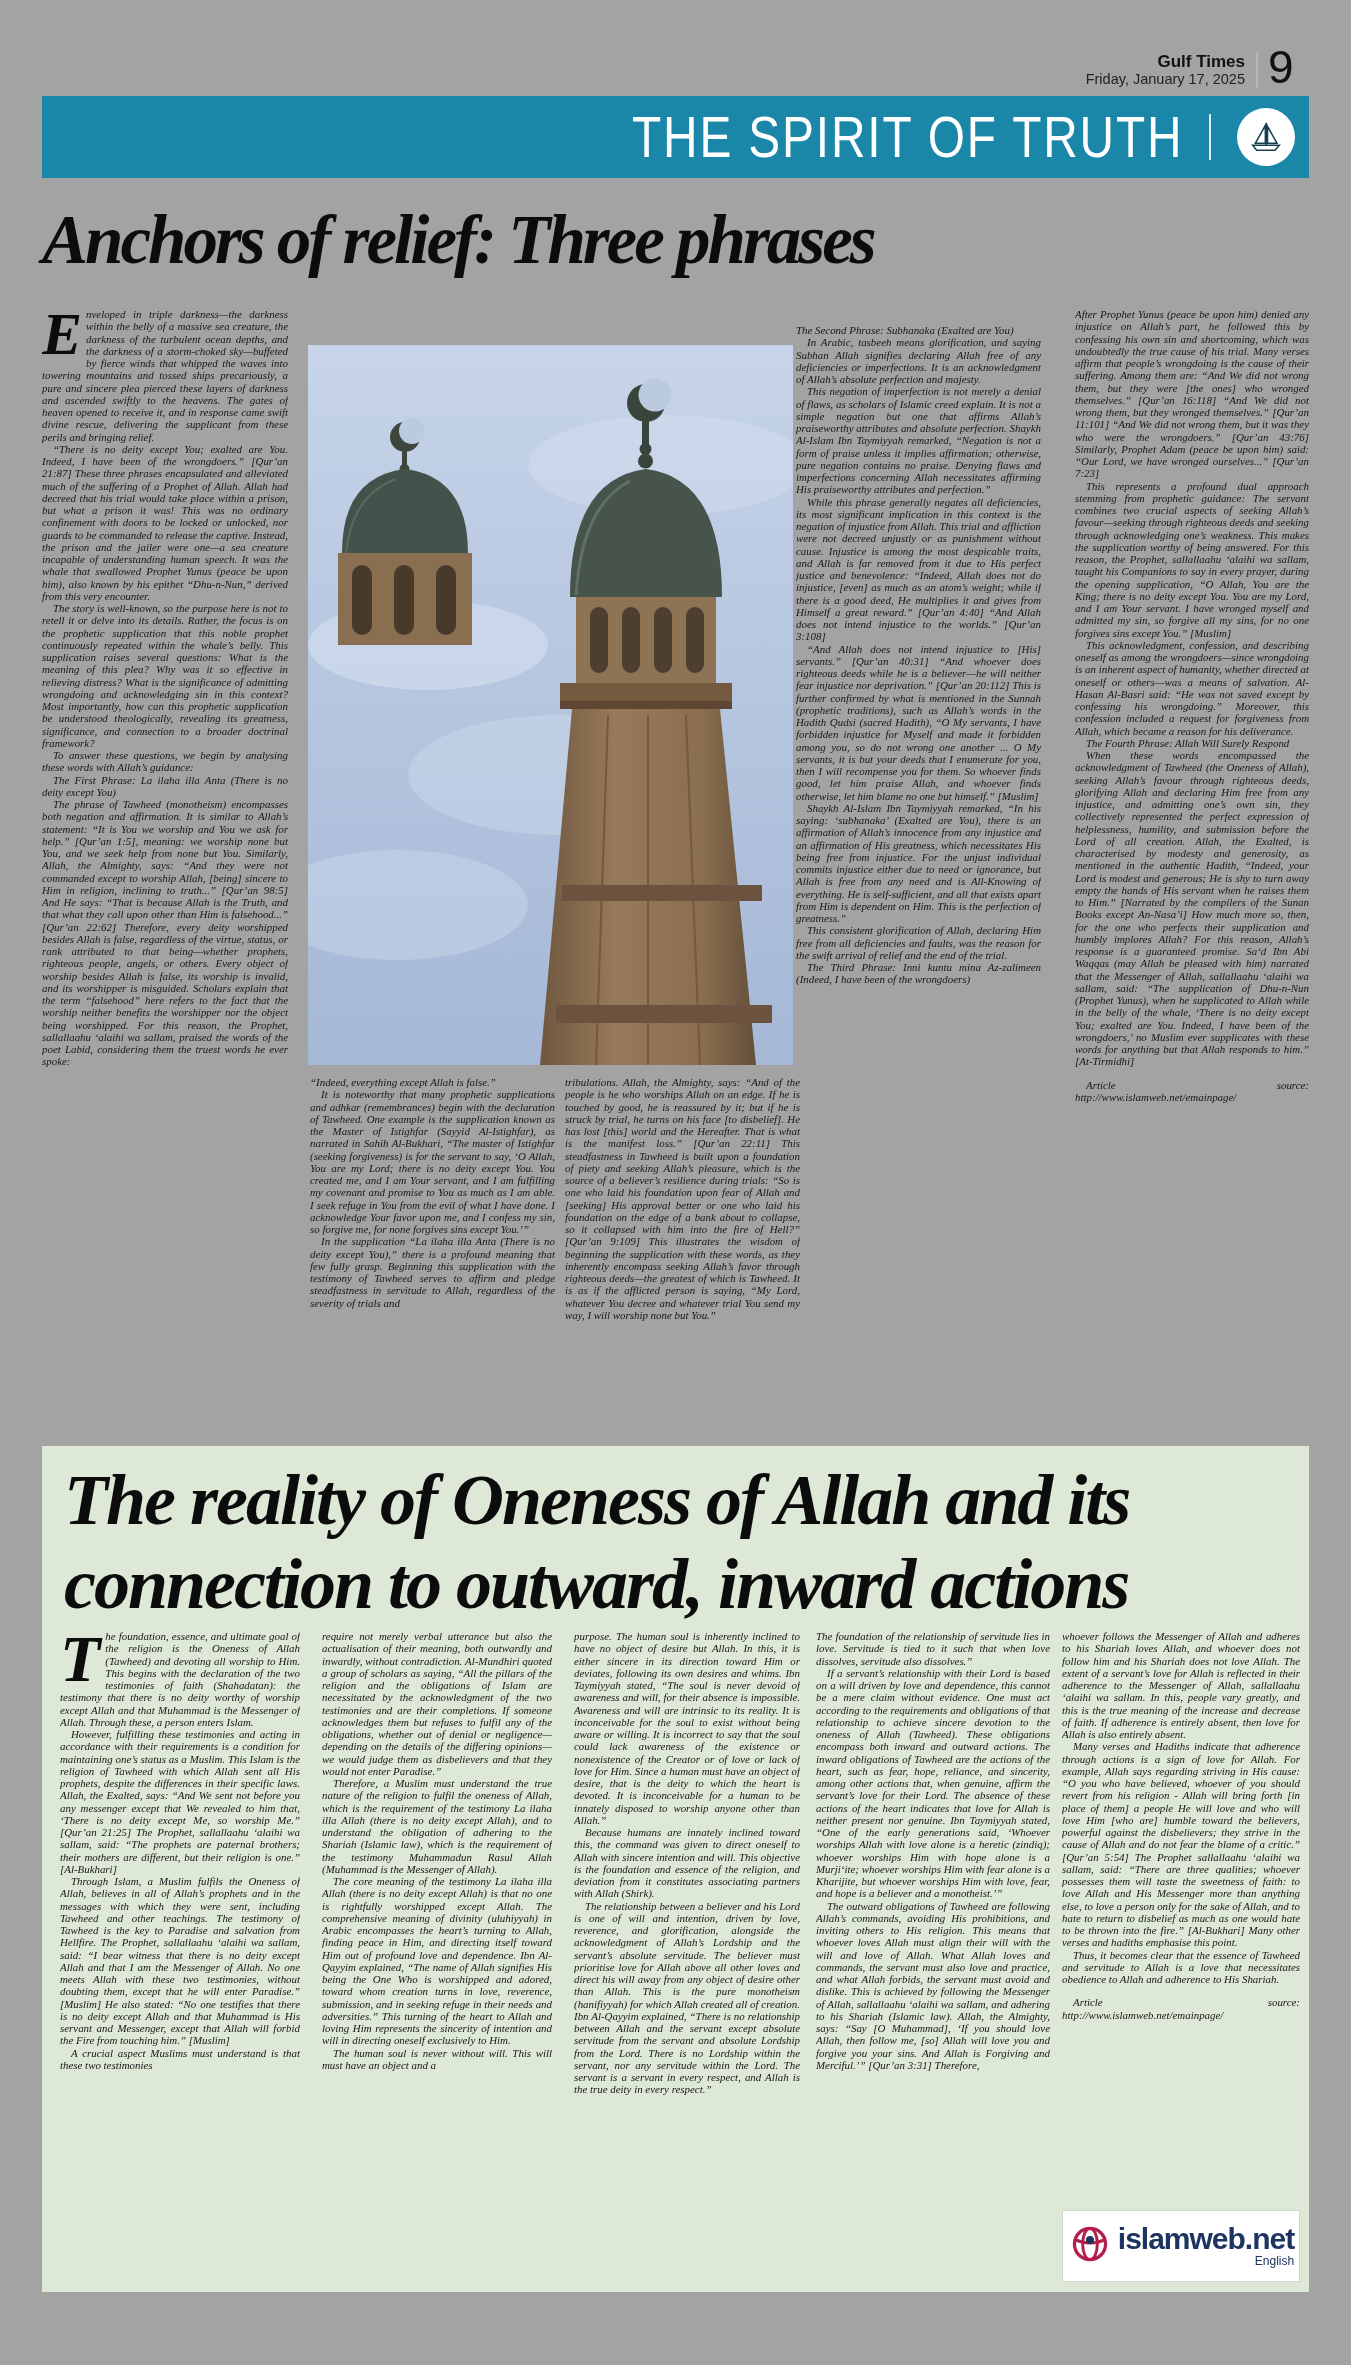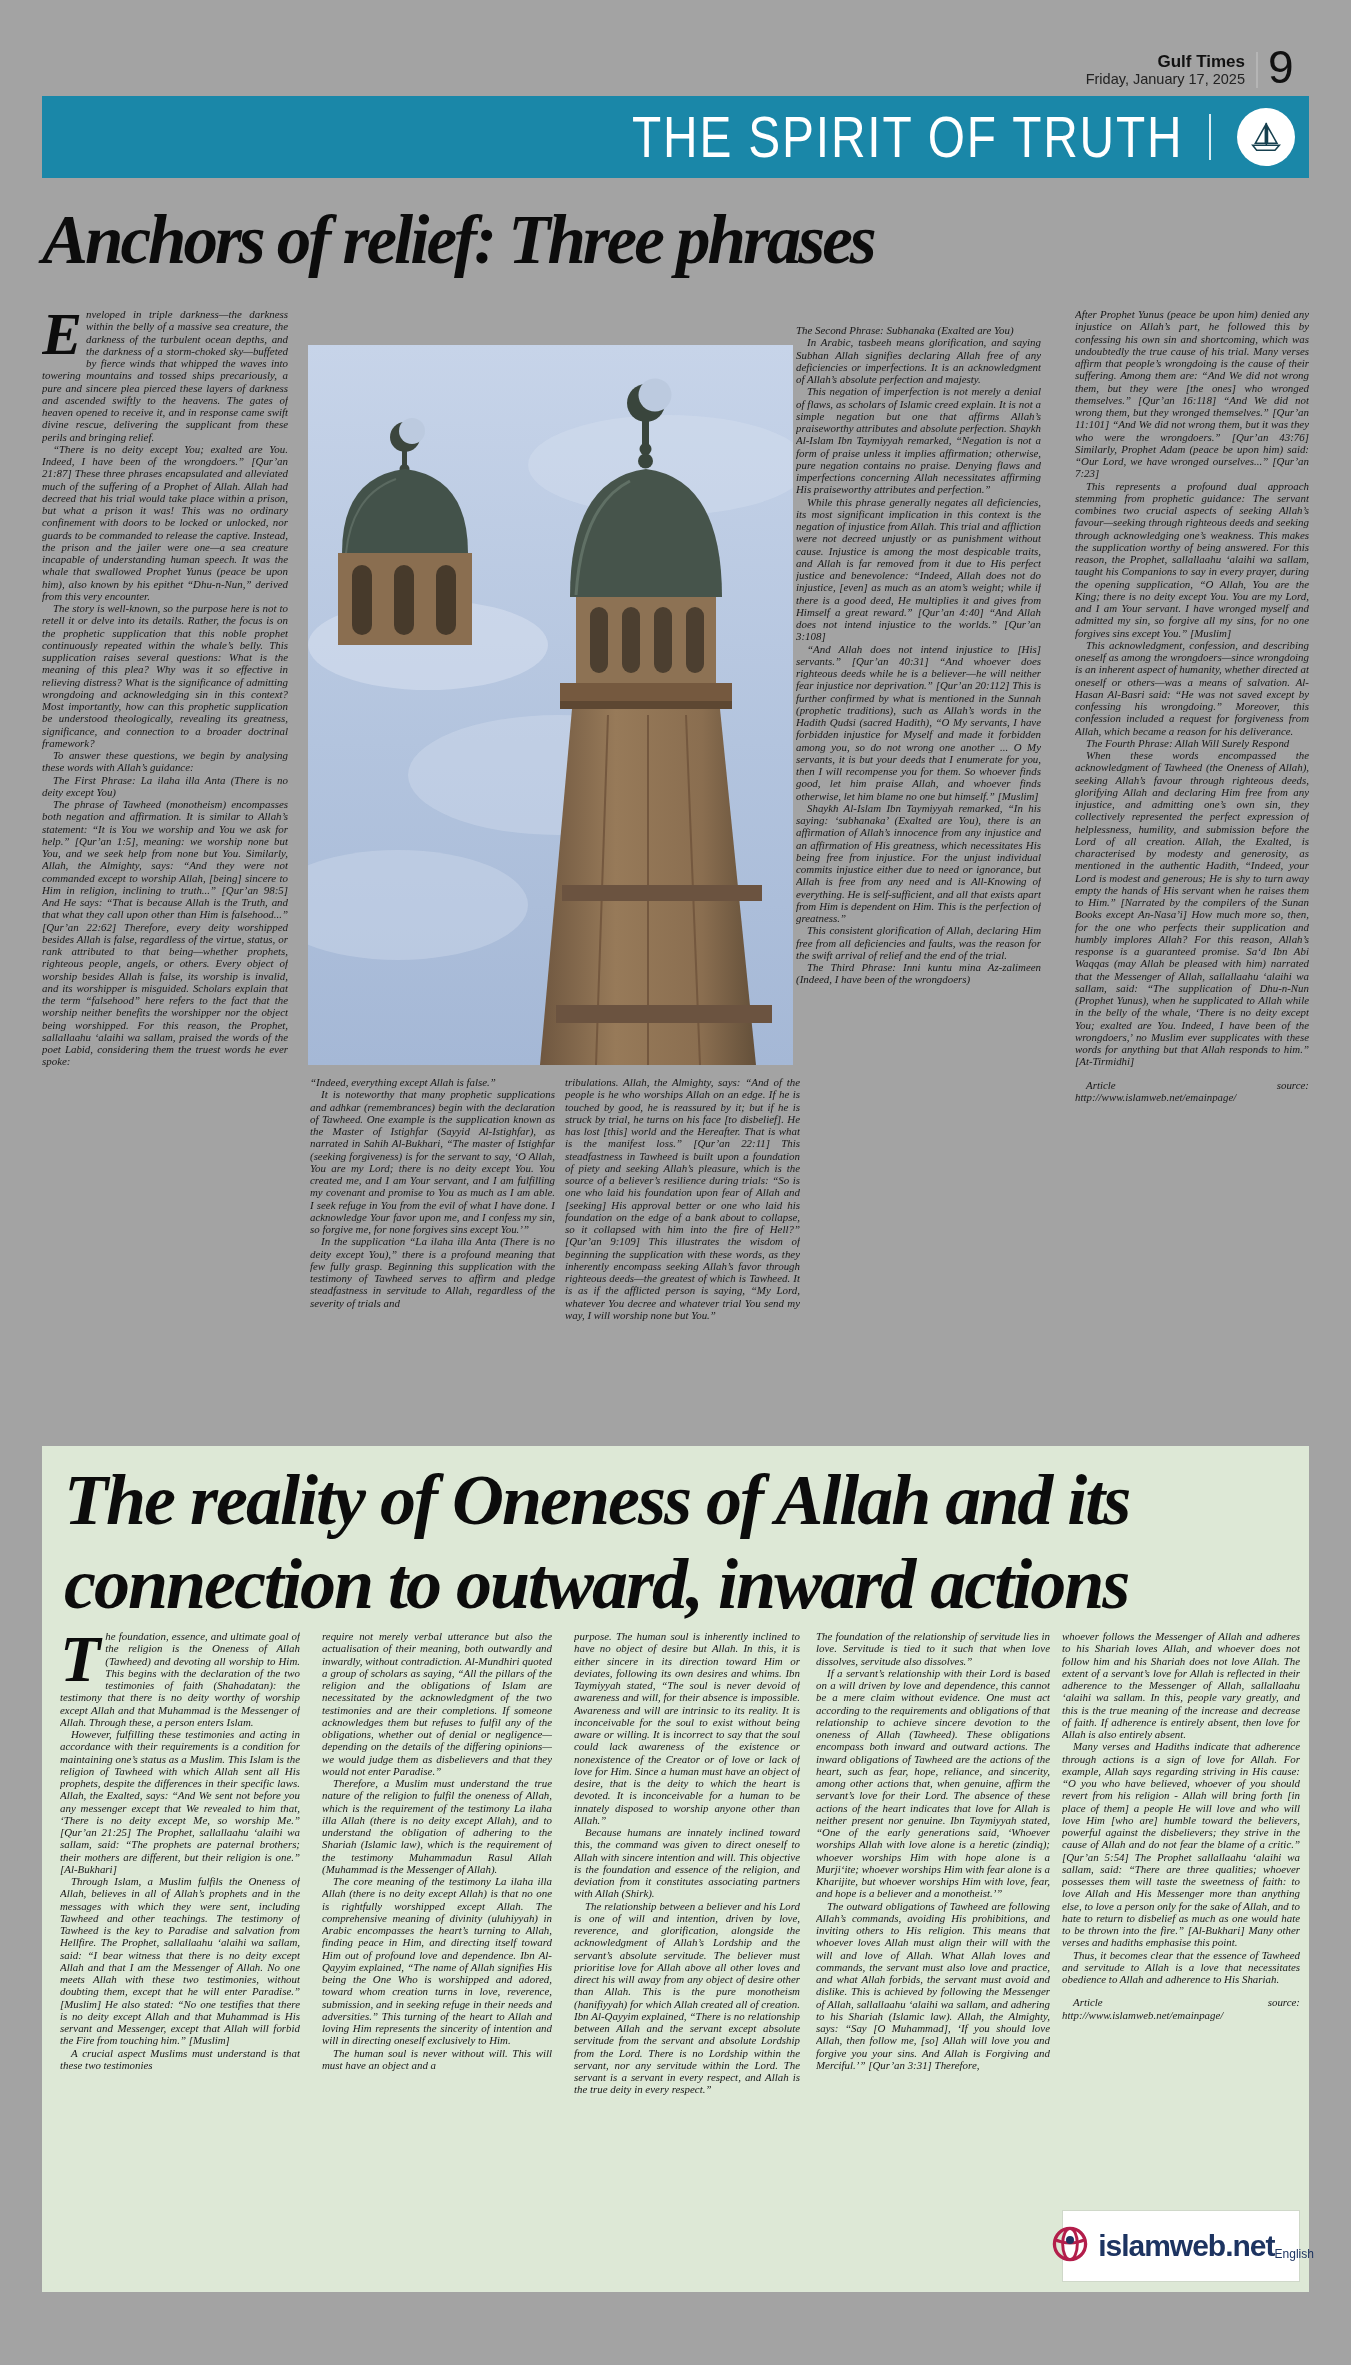--- a/index.html
+++ b/index.html
@@ -62,21 +62,21 @@
   .b4 { left:808px;  top:1630px; width:234px; height:664px;margin-left:8px; }
   .b5 { left:1062px; top:1630px; width:238px; height:664px; }
   .dropcapT > p:first-child::first-letter {
     float:left; font-size:66px; line-height:52px; padding:3px 5px 0 0; font-weight:bold; color:#0c0c0c;
   }
 
   
   .iw-logo { position:absolute; left:1062px; top:2210px; width:238px; height:72px;
     background:#ffffff; display:flex; align-items:center; justify-content:center; gap:6px;
     border:1px solid #cfd8c9; }
-  .iw-text { display:flex; align-items:flex-end; }
+  .iw-text { display:flex; flex-direction:column; align-items:flex-end; }
   .iw-title { font-family:"Liberation Sans", sans-serif; font-weight:bold; font-size:30px;
     line-height:30px; color:#1d3461; letter-spacing:-1px; }
   .iw-sub { font-family:"Liberation Sans", sans-serif; font-size:12px; color:#1d3461; }
 </style>
 </head>
 <body>
 
 <div id="page">
 
   <div class="mast-block">

